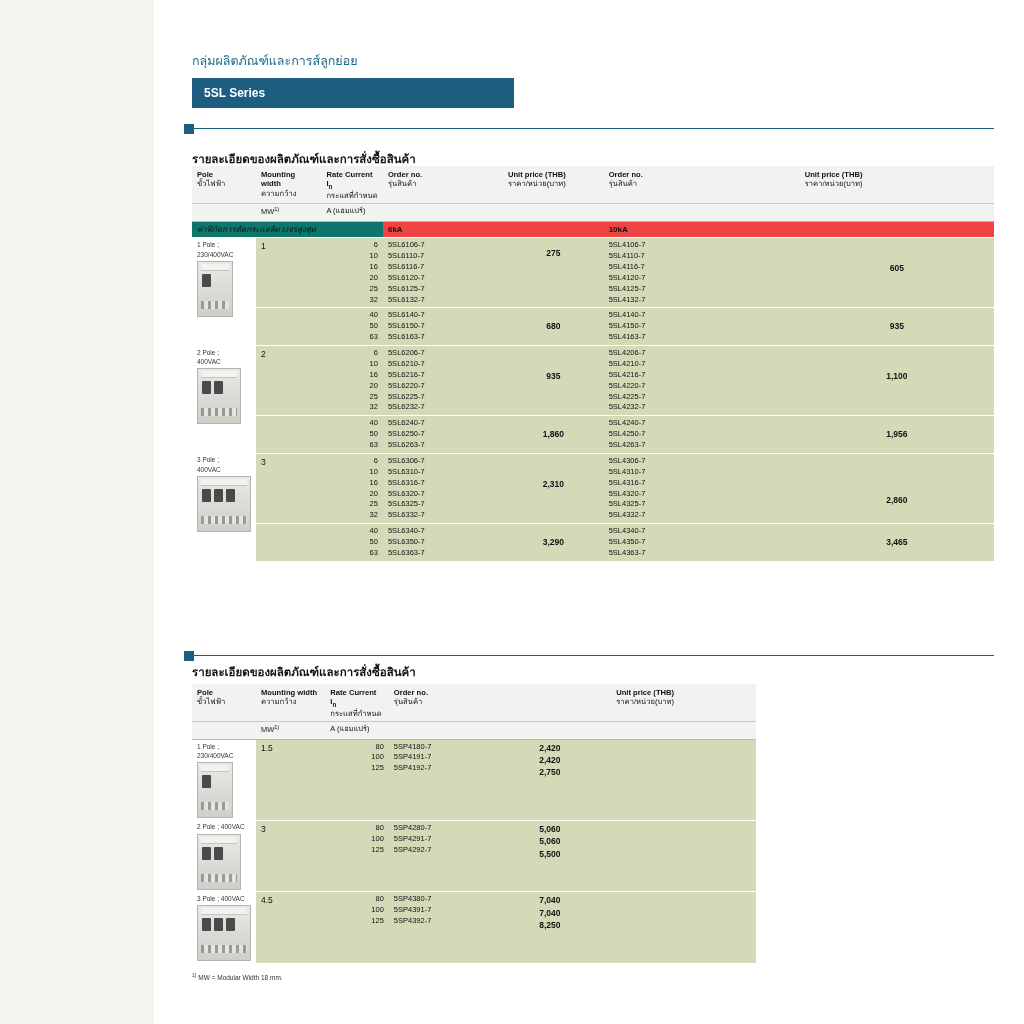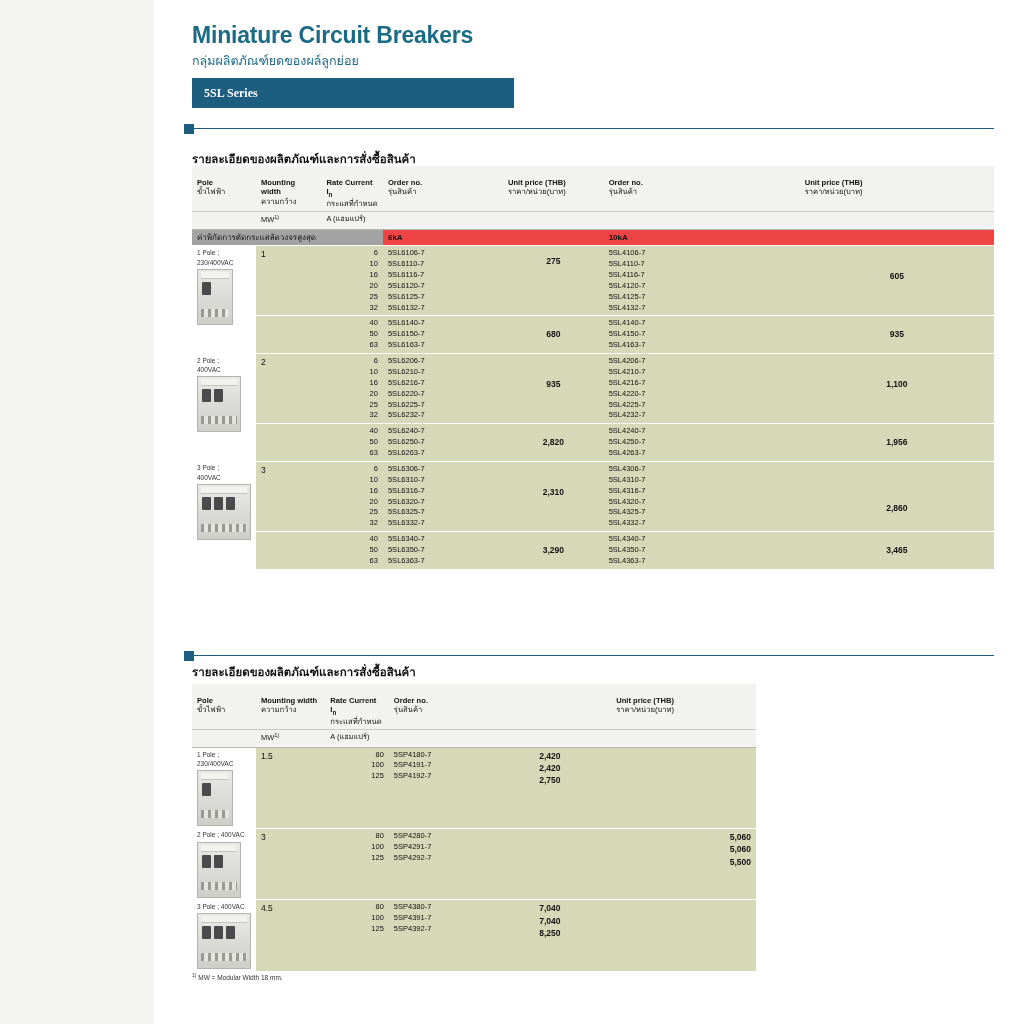--- a/index.html
+++ b/index.html
@@ -30,21 +30,21 @@
   }
   .doc-subtitle{
     position:absolute;left:38px;top:51px;
     font-size:12.5px;color:#1b6b86;
   }
   
   .banner{
     position:absolute;left:38px;
     width:322px;height:30px;background:#1c5d80;
     color:#ffffff;font-size:12px;font-weight:bold;
-    display:flex;align-items:center;padding-left:12px;box-sizing:border-box;font-family:Liberation Serif, serif;
+    display:flex;align-items:center;padding-left:12px;box-sizing:border-box;
   }
   #banner1{top:78px;}
   #banner2{top:605px;}
   
   .rule{
     position:absolute;left:38px;width:802px;height:1px;background:#1c5d80;
   }
   .marker{
     position:absolute;left:30px;width:10px;height:10px;background:#1c5d80;
   }
@@ -67,42 +67,42 @@
   }
   #tbl1{left:38px;top:166px;width:802px;}
   #tbl2{left:38px;top:684px;width:564px;}
 
   .tbl th{
     background:#f2f2f0;
     text-align:left;
     vertical-align:top;
     font-size:7.6px;
     font-weight:bold;
-    padding:12px 5px 3px 5px;
+    padding:4px 5px 3px 5px;
     border-bottom:1px solid #c9c9c4;
     line-height:1.25;
   }
   .tbl th .th2{font-weight:normal;}
   .hdr2 td{
     background:#f2f2f0;
     font-size:7.4px;
     padding:1px 5px 5px 5px;
     border-bottom:1px solid #b9b9b3;
     vertical-align:top;
   }
   .sup{font-size:5.5px;vertical-align:super;}
 
   
   .band td{
     background:#ef4444;
     font-size:8px;font-weight:bold;
     padding:3px 5px;
     border-bottom:1px solid #ffffff;
   }
-  .band .lbl{background:#a3a3a3;font-weight:normal;}
+  .band .lbl{background:#0f766e;font-weight:normal;font-style:italic;}
 
   
   .tbl td{
     vertical-align:top;
     padding:2px 5px;
     line-height:1.45;
   }
   .olive{background:#d6d9b8;}
   .num{text-align:center;font-weight:bold;font-size:8.5px;}
   .cur{text-align:right;padding-right:14px;}
@@ -136,22 +136,21 @@
   }
   .footnote .sup{font-size:5px;}
 </style>
 </head>
 <body>
 
 <div class="page">
   <div class="leftbar"></div>
   <div class="content">
 
-    <div class="doc-title">Miniature Circuit Breakers</div>
-    <div class="doc-subtitle">กลุ่มผลิตภัณฑ์ยดของผล์ลูกย่อย</div>
+    <div class="doc-subtitle">กลุ่มผลิตภัณฑ์และการส์ลูกย่อย</div>
 
     <div class="banner" id="banner1">5SL Series</div>
     <div class="marker" id="marker1"></div>
     <div class="rule" id="rule1"></div>
     <div class="sec-head" id="sechead1">รายละเอียดของผลิตภัณฑ์และการสั่งซื้อสินค้า</div>
 
     <table class="tbl" id="tbl1">
       <colgroup>
         <col style="width:52px">
           <col style="width:66px">
@@ -248,21 +247,21 @@
           <td class="olive cur sep-top">6<br>10<br>16<br>20<br>25<br>32</td>
           <td class="olive sep-top">5SL6206-7<br>5SL6210-7<br>5SL6216-7<br>5SL6220-7<br>5SL6225-7<br>5SL6232-7</td>
           <td class="olive num sep-top" style="padding-top:24px">935</td>
           <td class="olive sep-top">5SL4206-7<br>5SL4210-7<br>5SL4216-7<br>5SL4220-7<br>5SL4225-7<br>5SL4232-7</td>
           <td class="olive num sep-top" style="padding-top:24px">1,100</td>
         </tr>
         <tr>
           <td class="mw olive sep-top"></td>
           <td class="olive cur sep-top">40<br>50<br>63</td>
           <td class="olive sep-top">5SL6240-7<br>5SL6250-7<br>5SL6263-7</td>
-          <td class="olive num sep-top" style="padding-top:12px">2,820</td>
+          <td class="olive num sep-top" style="padding-top:12px">1,860</td>
           <td class="olive sep-top">5SL4240-7<br>5SL4250-7<br>5SL4263-7</td>
           <td class="olive num sep-top" style="padding-top:12px">1,956</td>
         </tr>
 
         <tr>
           <td class="pole icon-cell" rowspan="2">
             <div>3 Pole ;<br>400VAC</div>
             <div class="brk w3">
               <div class="top"></div>
                 <div class="lev"></div>
@@ -353,21 +352,21 @@
             <div class="brk w2">
               <div class="top"></div>
                 <div class="lev"></div>
                 <div class="lev lev2"></div>
                 <div class="slot"></div>
             </div>
           </td>
           <td class="mw olive sep-top">3</td>
           <td class="olive cur sep-top">80<br>100<br>125</td>
           <td class="olive sep-top">5SP4280-7<br>5SP4291-7<br>5SP4292-7</td>
-          <td class="olive num sep-top" style="text-align:right;line-height:1.45">5,060<br>5,060<br>5,500</td>
+          <td class="olive num sep-top" style="text-align:left;line-height:1.45">5,060<br>5,060<br>5,500</td>
         </tr>
         <tr>
           <td class="pole icon-cell">
             <div>3 Pole ; 400VAC</div>
             <div class="brk w3">
               <div class="top"></div>
                 <div class="lev"></div>
                 <div class="lev lev2"></div>
                 <div class="lev lev3"></div>
                 <div class="slot"></div>

